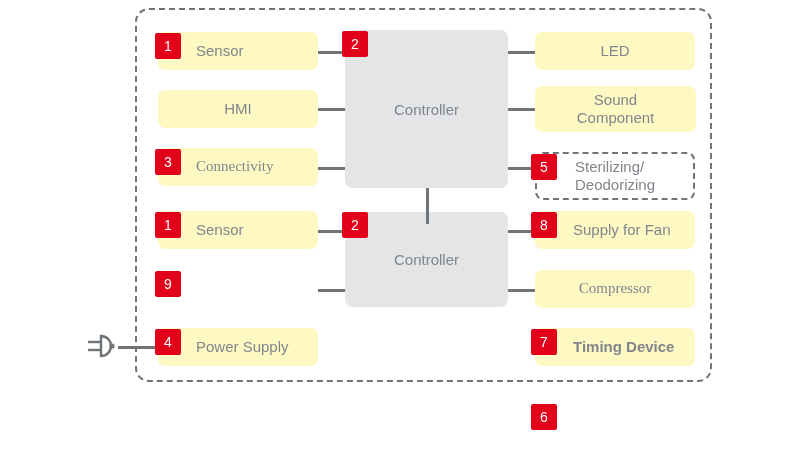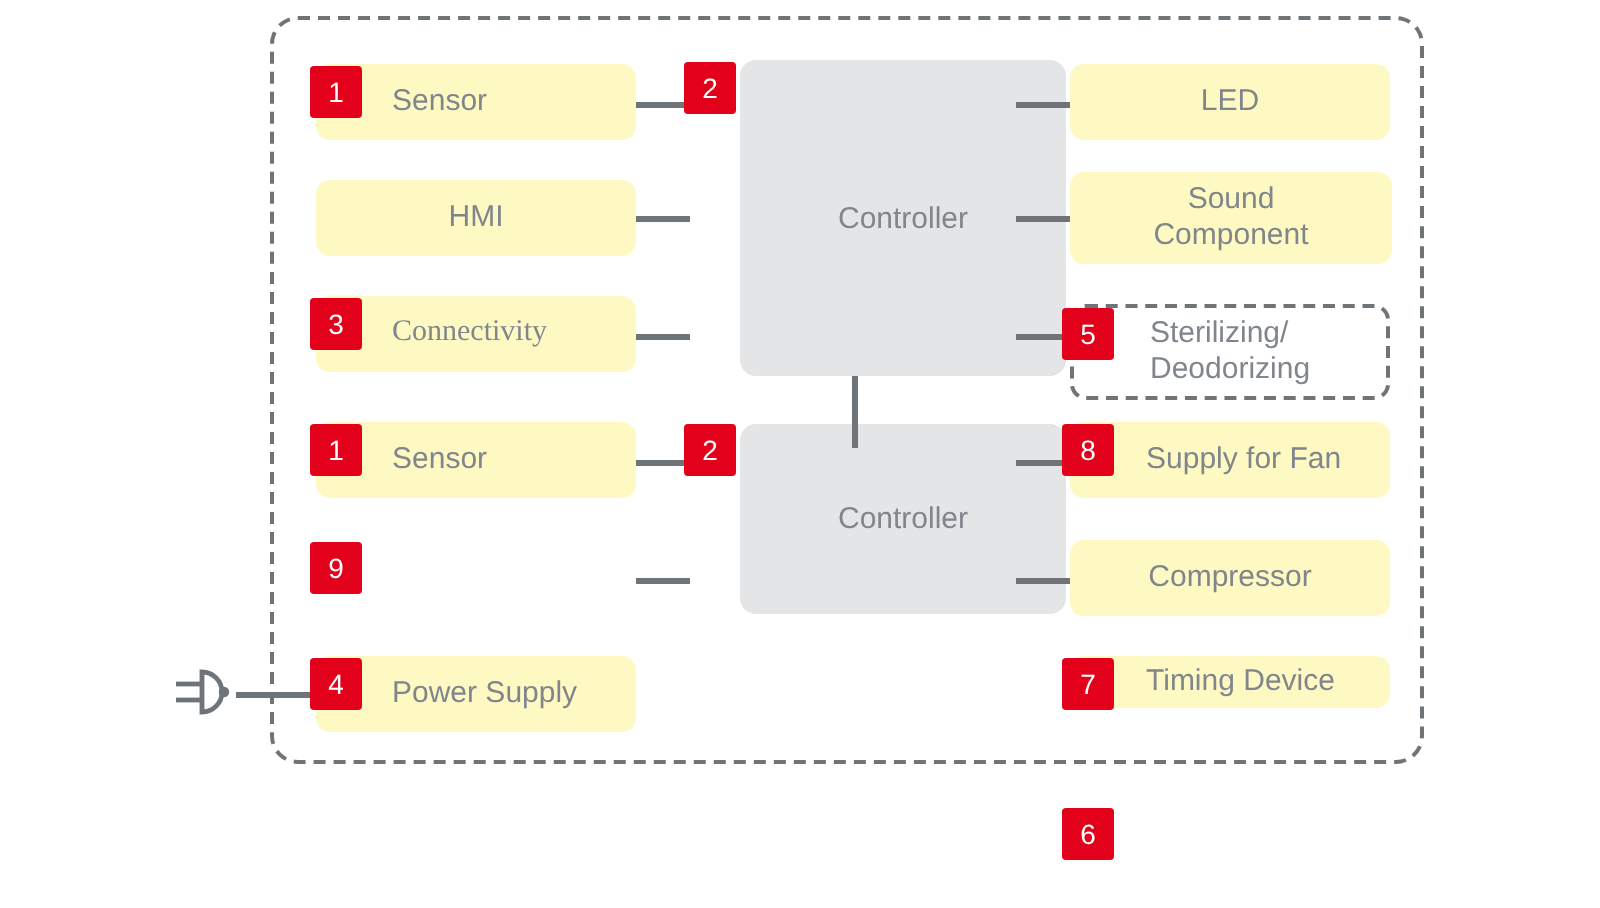--- a/index.html
+++ b/index.html
@@ -37,21 +37,20 @@
   .block .btxt{display:block;}
 
   
   .controller{
     position:absolute;
     background:#e4e5e7;
     border-radius:8px;
     display:flex;align-items:center;justify-content:center;
     color:#80868c;font-size:15px;
     box-sizing:border-box;
-    margin-left:25px;
   }
 
   
   .block.dashed{
     background:transparent;
     border:2.5px dashed #6e7478;
     border-radius:8px;
   }
 
   
@@ -154,24 +153,24 @@
     <span class="btxt">Sterilizing/</span>
     <span class="btxt">Deodorizing</span>
   </div>
   <div class="badge" style="left:531px;top:154px;">5</div>
 
   <div class="block lead" style="left:535px;top:211px;width:160px;height:38px;">
     <span class="btxt">Supply for Fan</span>
   </div>
   <div class="badge" style="left:531px;top:212px;">8</div>
 
-  <div class="block center" style="left:535px;top:270px;width:160px;height:38px;">
+  <div class="block center" style="left:535px;top:270px;width:160px;height:38px;font-family:Liberation Serif, serif;">
     <span class="btxt" style="width:100%">Compressor</span>
   </div>
 
-  <div class="block lead" style="left:535px;top:328px;width:160px;height:26px;">
+  <div class="block lead" style="left:535px;top:328px;width:160px;height:38px;font-weight:bold;">
     <span class="btxt">Timing Device</span>
   </div>
   <div class="badge" style="left:531px;top:329px;">7</div>
 
   <div class="badge" style="left:531px;top:404px;">6</div>
 
 </div>
 
 </body></html>

